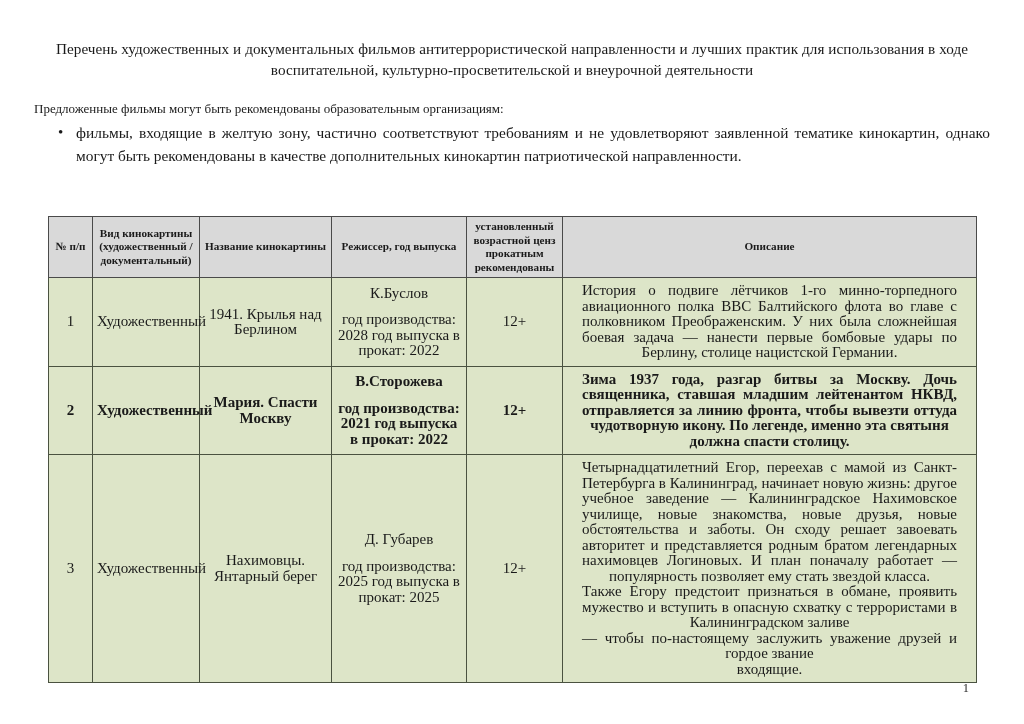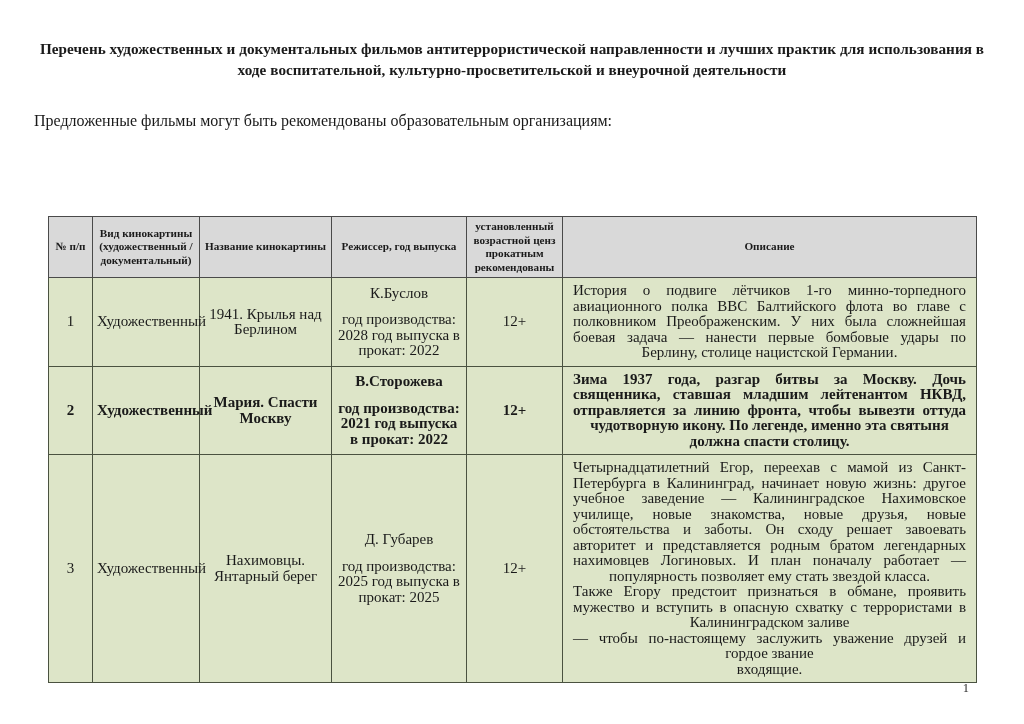--- a/index.html
+++ b/index.html
@@ -24,37 +24,37 @@
     padding: 0;
   }
 
   
   .doc-title {
     position: absolute;
     top: 38px;
     left: 34px;
     width: 956px;
     text-align: center;
-    font-weight: bold;
+    font-weight: normal;
     font-size: 15.2px;
     line-height: 21px;
     letter-spacing: 0.05px;
   }
 
   
   .intro-block {
     position: absolute;
     top: 98px;
     left: 34px;
     width: 956px;
   }
   .intro-lead {
-    font-size: 16px;
+    font-size: 13px;
     line-height: 22px;
-    margin: 12px 0 2px 0;
+    margin: 0 0 2px 0;
   }
   ul.bullets {
     list-style: none;
     margin: 0;
     padding: 0;
   }
   ul.bullets li {
     position: relative;
     font-size: 15.4px;
     line-height: 22.5px;
@@ -112,21 +112,21 @@
   td.cell-num { font-size: 12.6px; }
   td.cell-kind { font-size: 12.6px; }
   td.cell-name { font-size: 12.6px; line-height: 16px; }
   td.cell-director { font-size: 11.9px; line-height: 15.5px; }
   td.cell-age { font-size: 12.8px; }
 
   td.cell-desc {
     font-size: 9.6px;
     line-height: 12.1px;
     text-align: center;
-    padding: 5px 10px;
+    padding: 5px 19px;
     vertical-align: top;
   }
   td.cell-desc .para {
     margin: 0;
     text-align: justify;
     text-align-last: center;
   }
   td.cell-desc .para + .para { margin-top: 0px; }
 
   .director-name { display: block; }
@@ -149,20 +149,21 @@
 </head>
 <body>
 
 <div class="page">
 
   <div class="doc-title">Перечень художественных и документальных фильмов антитеррористической направленности и лучших практик для использования в  ходе воспитательной, культурно-просветительской и внеурочной деятельности</div>
 
   <div class="intro-block">
     <p class="intro-lead">Предложенные фильмы могут быть рекомендованы образовательным организациям:</p>
     <ul class="bullets">
+      <li>фильмы, входящие в желтую зону, частично соответствуют требованиям и не удовлетворяют заявленной тематике кинокартин, однако могут быть рекомендованы в качестве дополнительных кинокартин патриотической направленности.</li>
     </ul>
   </div>
 
   <table class="film-table">
     <colgroup>
       <col class="col-num">
       <col class="col-kind">
       <col class="col-name">
       <col class="col-director">
       <col class="col-age">

